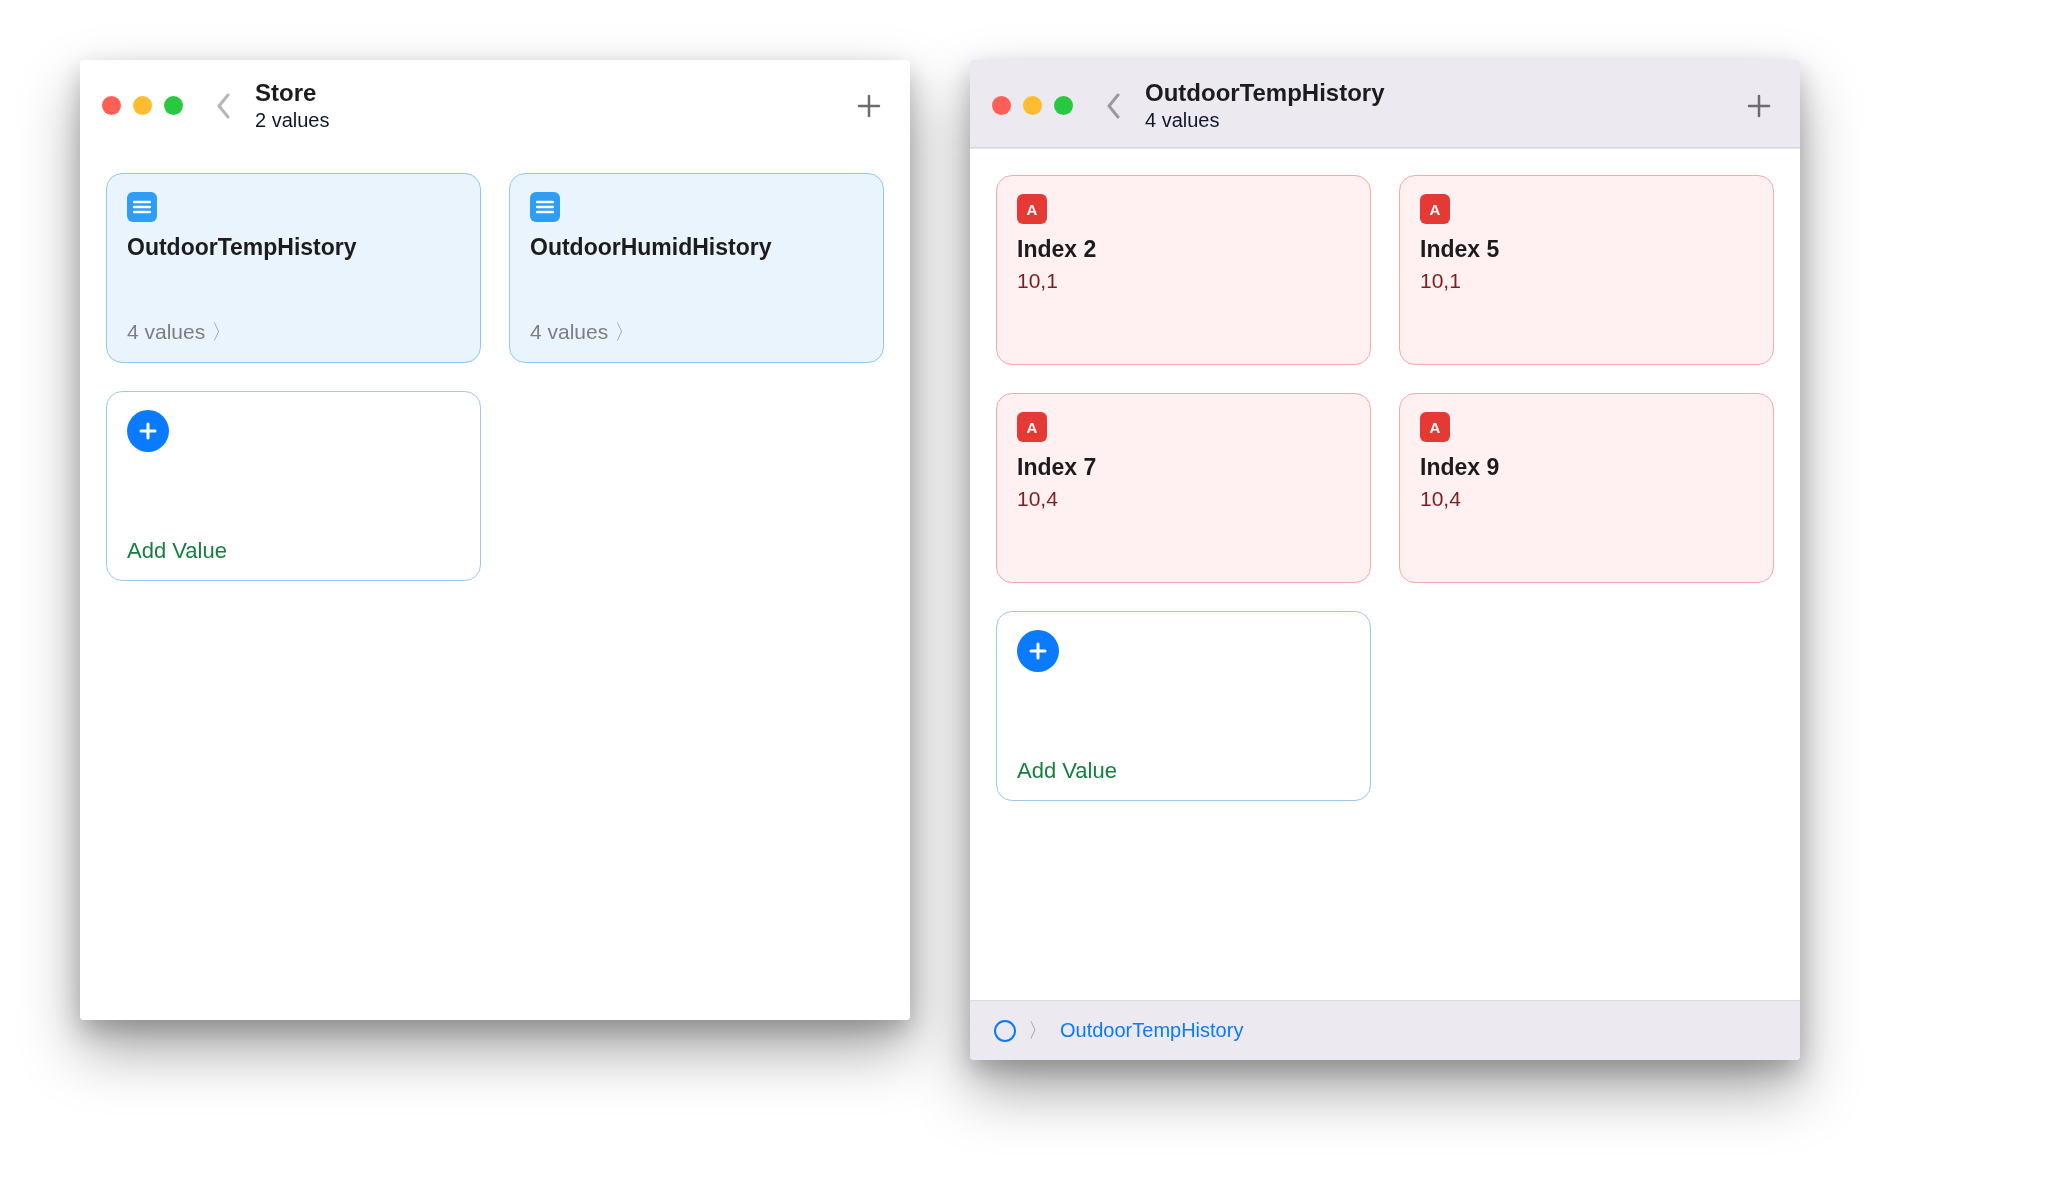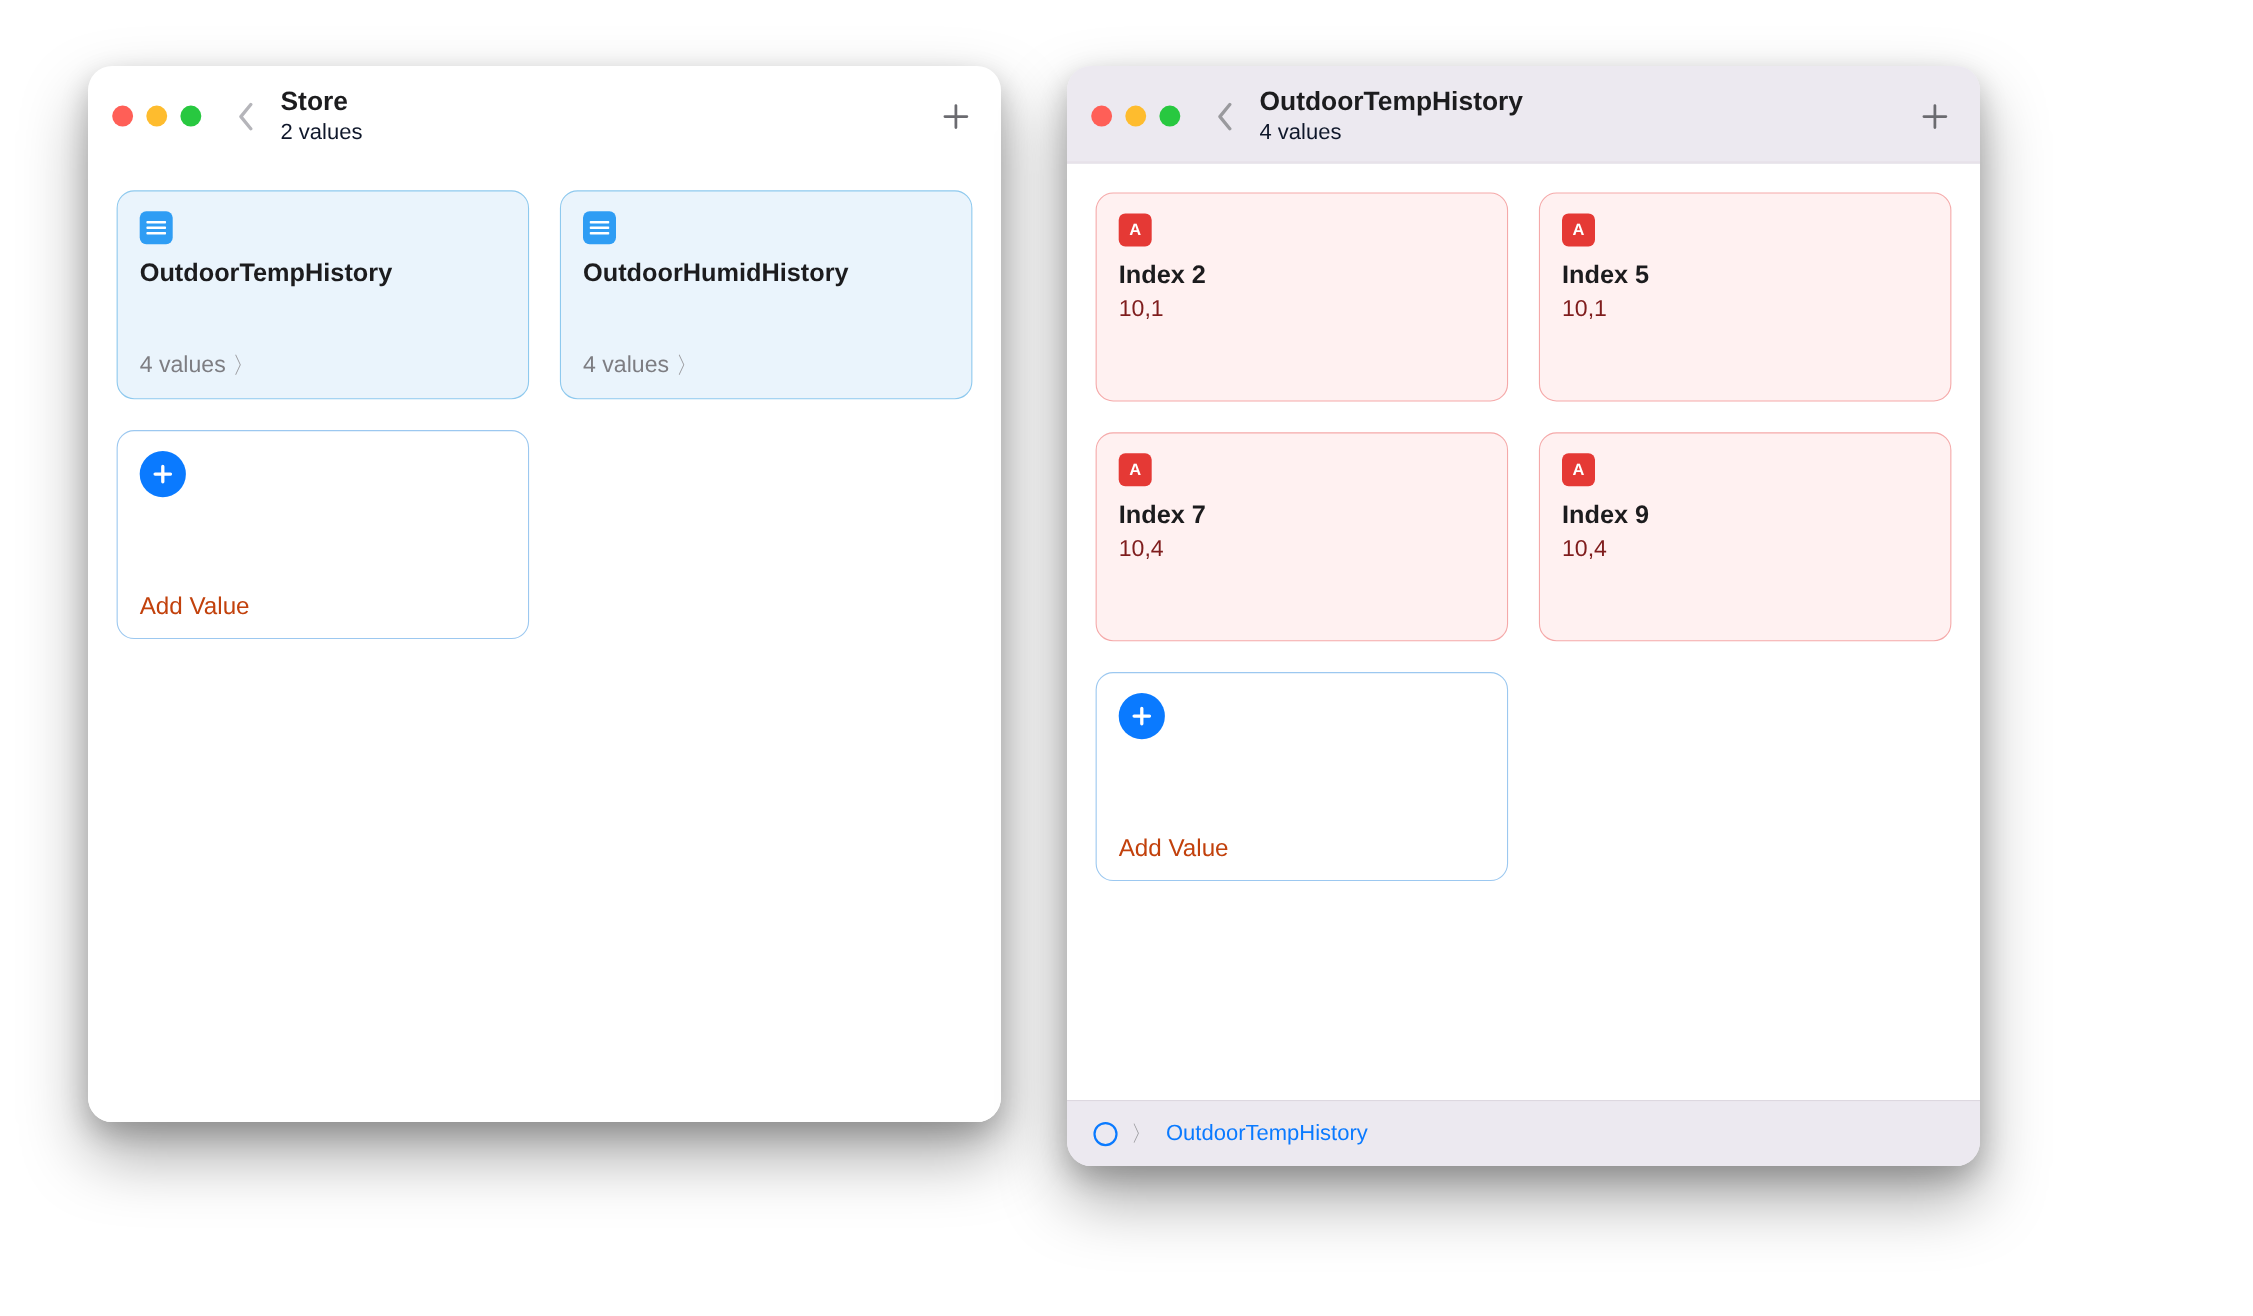--- a/index.html
+++ b/index.html
@@ -7,21 +7,21 @@
   body {
     font-family: -apple-system, BlinkMacSystemFont, "Segoe UI", Helvetica, Arial, sans-serif;
     background: #ffffff;
     display: flex;
     gap: 60px;
     padding: 60px 80px;
     align-items: flex-start;
   }
   .window {
     width: 830px;
-    border-radius: 22px;
+    border-radius: 4px;
     background: #fff;
     box-shadow: 0 30px 60px rgba(0,0,0,0.35), 0 10px 25px rgba(0,0,0,0.2);
     overflow: hidden;
     display: flex;
     flex-direction: column;
   }
   .window.left { height: 960px; }
   .window.right { height: 1000px; background: #f4f2f7; }
   .titlebar {
     display: flex;
@@ -72,21 +72,21 @@
   .card-icon.list { background:#2f9df4; }
   .card-icon.badge { background:#e53935; color:#fff; font-size:15px; }
   .card-title { font-size: 23px; font-weight:700; color:#1c1c1e; margin-top:6px; }
   .card-sub { font-size:21px; color:#7f1d1d; }
   .card-footer { margin-top:auto; font-size:21px; color:#7d7d82; display:flex; align-items:center; gap:6px; }
   .chev { color:#9a9a9e; }
   .add-circle {
     width:42px; height:42px; border-radius:50%; background:#0a7aff;
     display:flex; align-items:center; justify-content:center;
   }
-  .add-label { margin-top:auto; font-size:22px; color:#c2410c; }
+  .add-label { margin-top:auto; font-size:22px; color:#15803d; }
   .breadcrumb {
     border-top:1px solid #ddd8e0; background:#ece9f0;
     padding: 16px 24px; display:flex; align-items:center; gap:12px;
     font-size:20px; color:#0a7aff;
   }
   .bc-icon {
     width:22px; height:22px; border:2.5px solid #0a7aff; border-radius:50%;
   }
   .bc-sep { color:#9a9a9e; }
   svg { display:block; }

